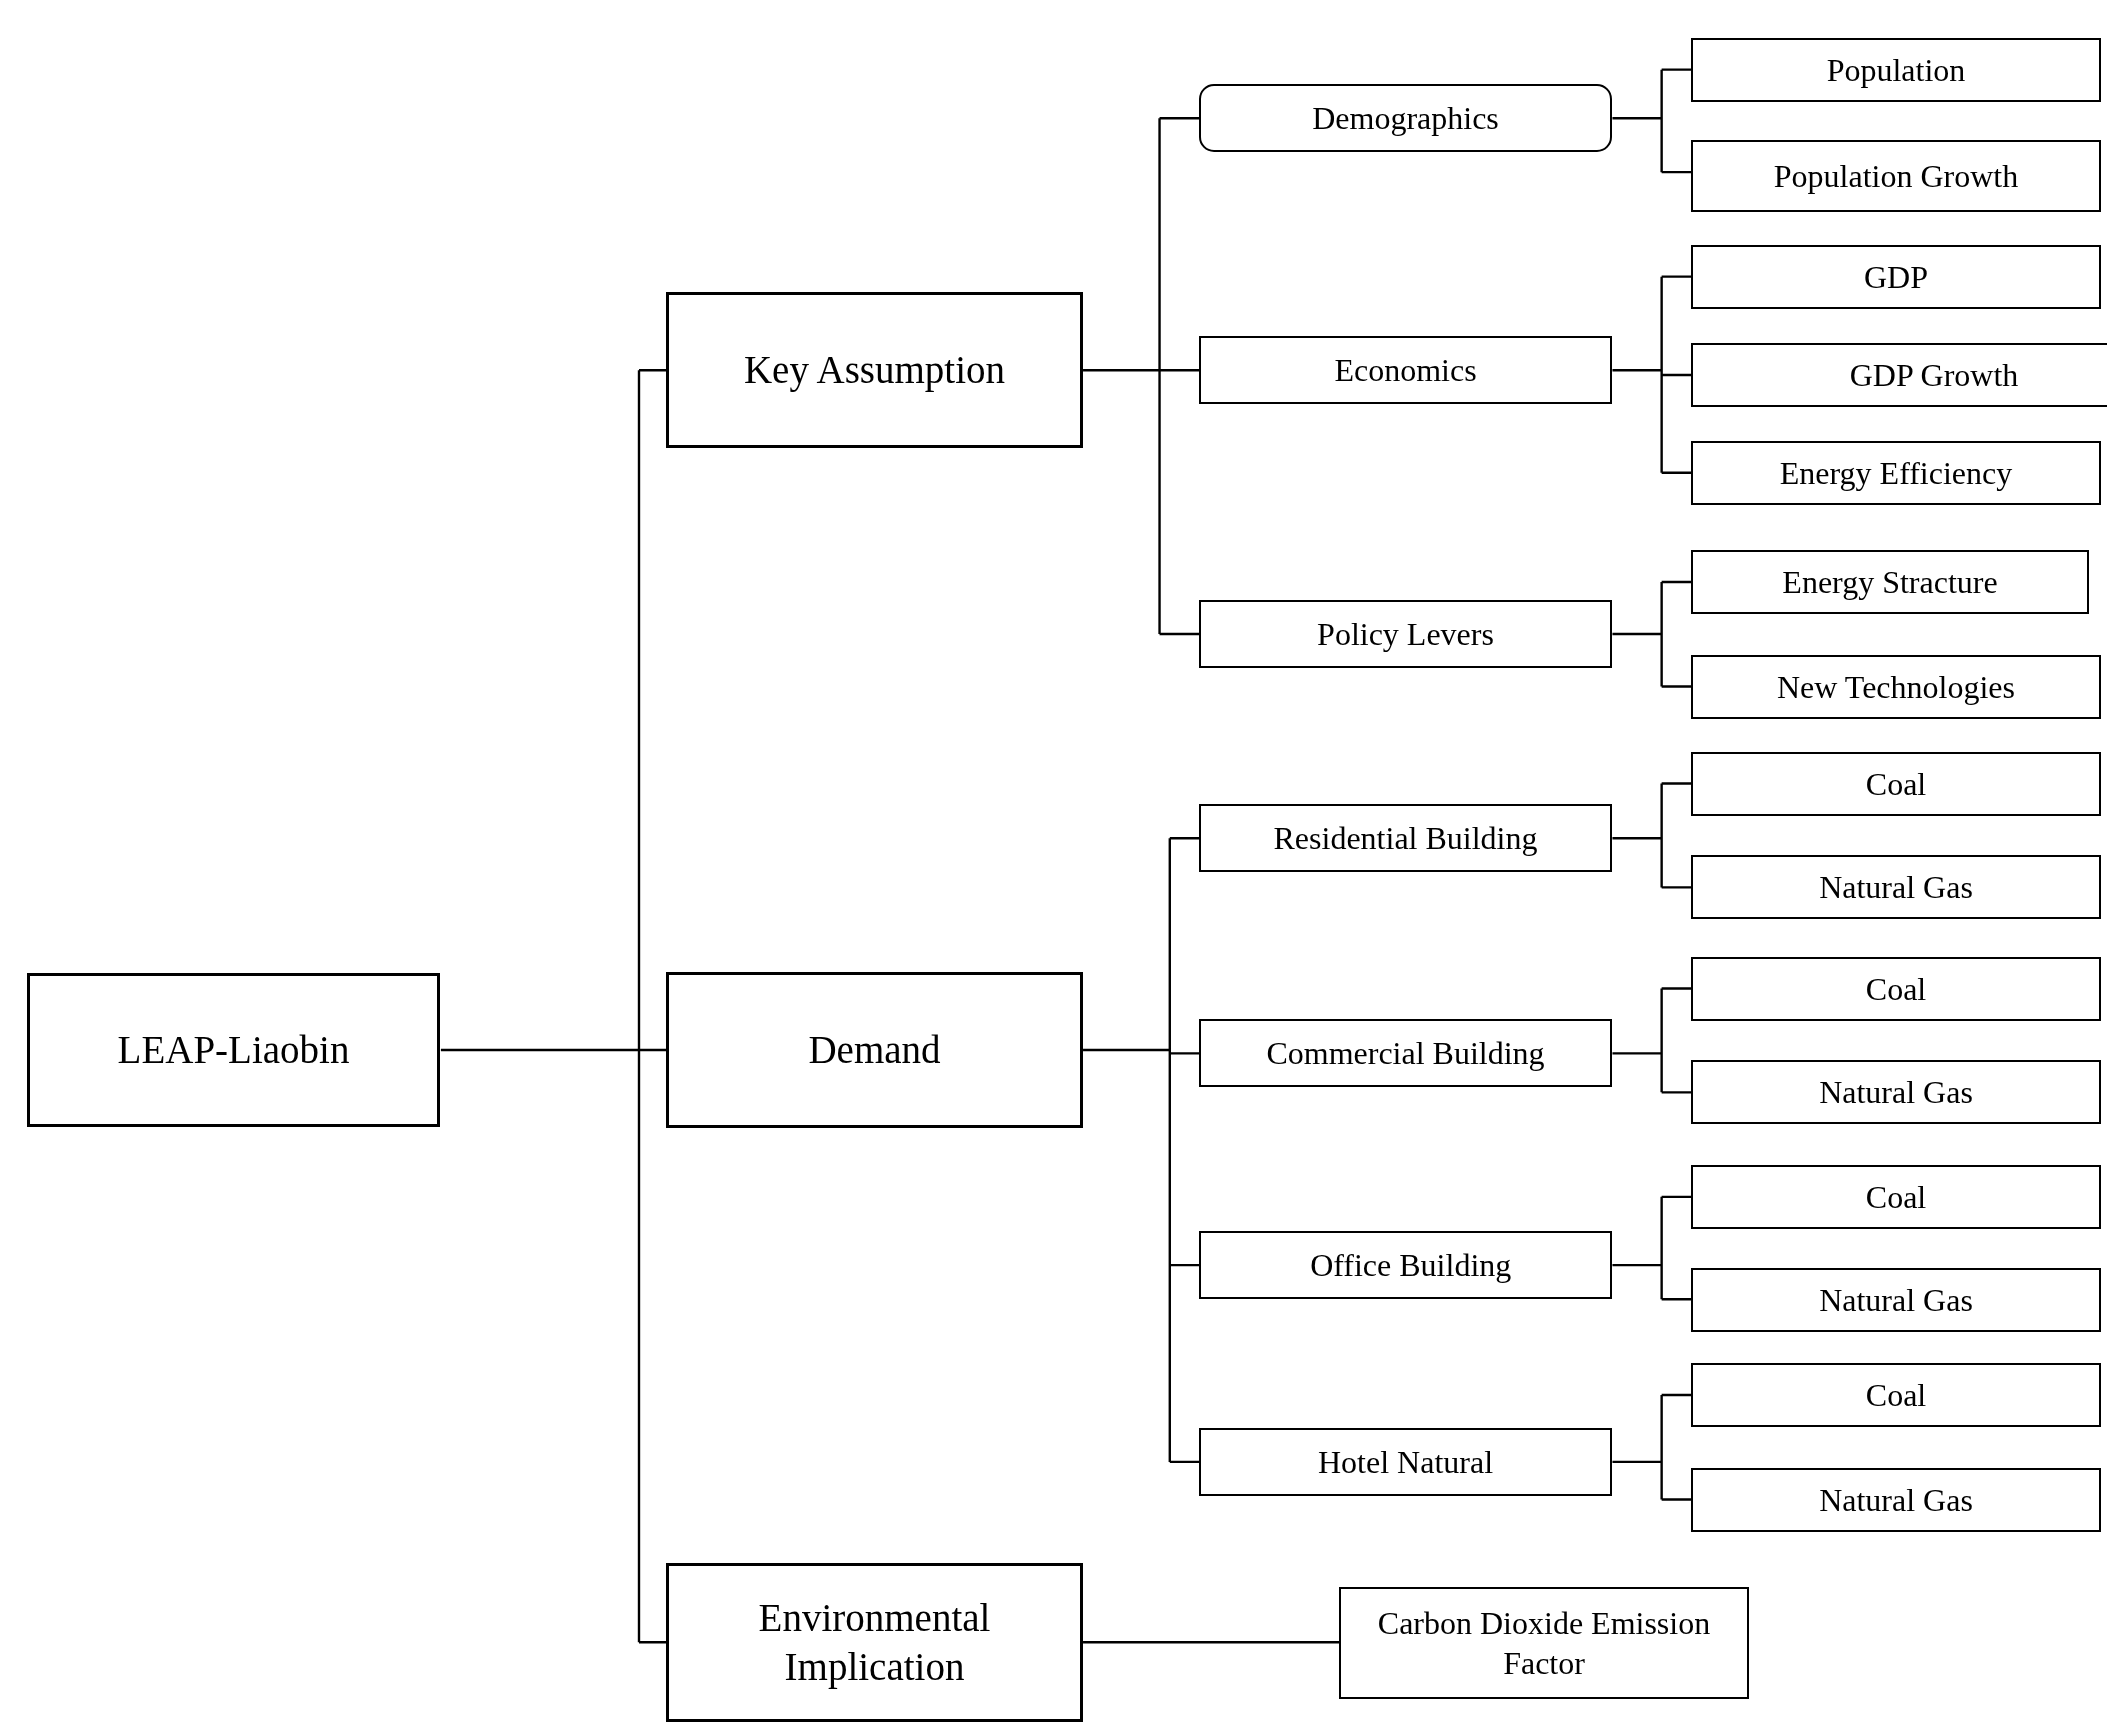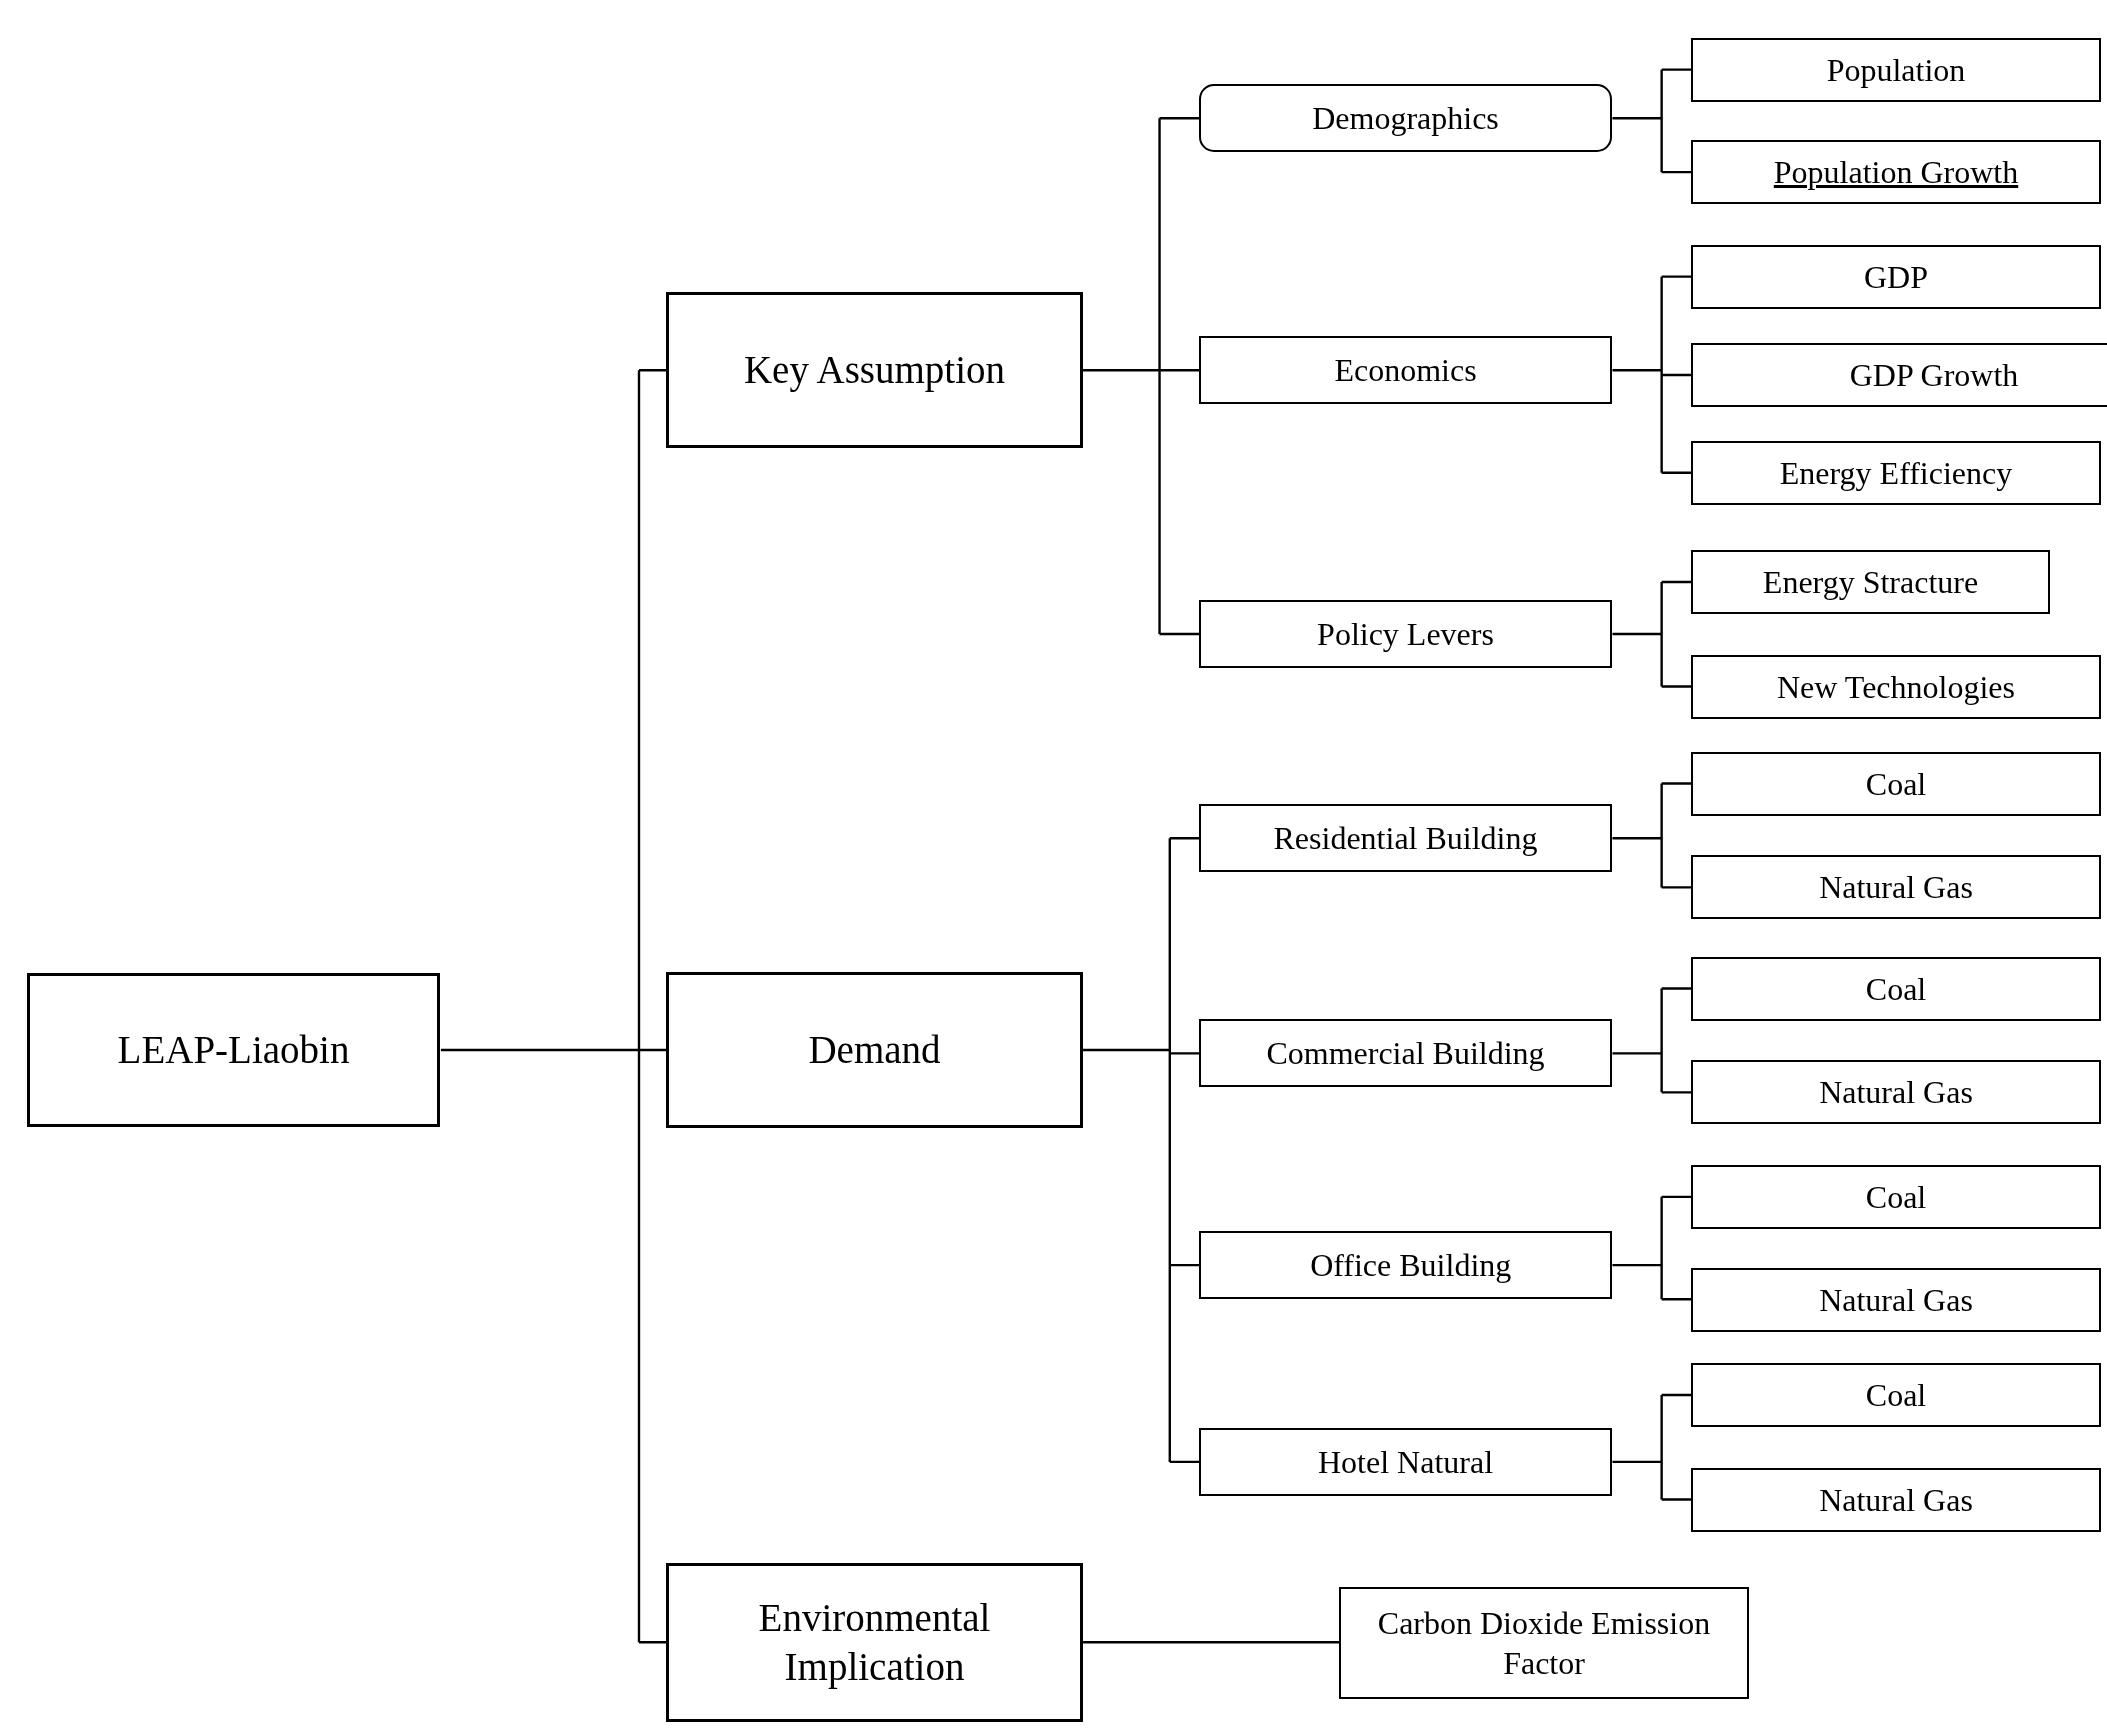--- a/index.html
+++ b/index.html
@@ -108,37 +108,37 @@
   </div>
 
   <div class="node small" style="left:1339px; top:1587px; width:410px; height:112px;">
     <span>Carbon Dioxide Emission Factor</span>
   </div>
 
   <div class="node small" style="left:1691px; top:38px; width:410px; height:64px;">
     <span>Population</span>
   </div>
 
-  <div class="node small" style="left:1691px; top:140px; width:410px; height:64px;text-decoration:underline;">
+  <div class="node small" style="left:1691px; top:140px; width:410px; height:72px;">
     <span>Population Growth</span>
   </div>
 
   <div class="node small" style="left:1691px; top:245px; width:410px; height:64px;">
     <span>GDP</span>
   </div>
 
   <div class="node small" style="left:1691px; top:343px; width:486px; height:64px;">
     <span>GDP Growth</span>
   </div>
 
   <div class="node small" style="left:1691px; top:441px; width:410px; height:64px;">
     <span>Energy Efficiency</span>
   </div>
 
-  <div class="node small" style="left:1691px; top:550px; width:359px; height:64px;">
+  <div class="node small" style="left:1691px; top:550px; width:398px; height:64px;">
     <span>Energy Stracture</span>
   </div>
 
   <div class="node small" style="left:1691px; top:655px; width:410px; height:64px;">
     <span>New Technologies</span>
   </div>
 
   <div class="node small" style="left:1691px; top:752px; width:410px; height:64px;">
     <span>Coal</span>
   </div>

